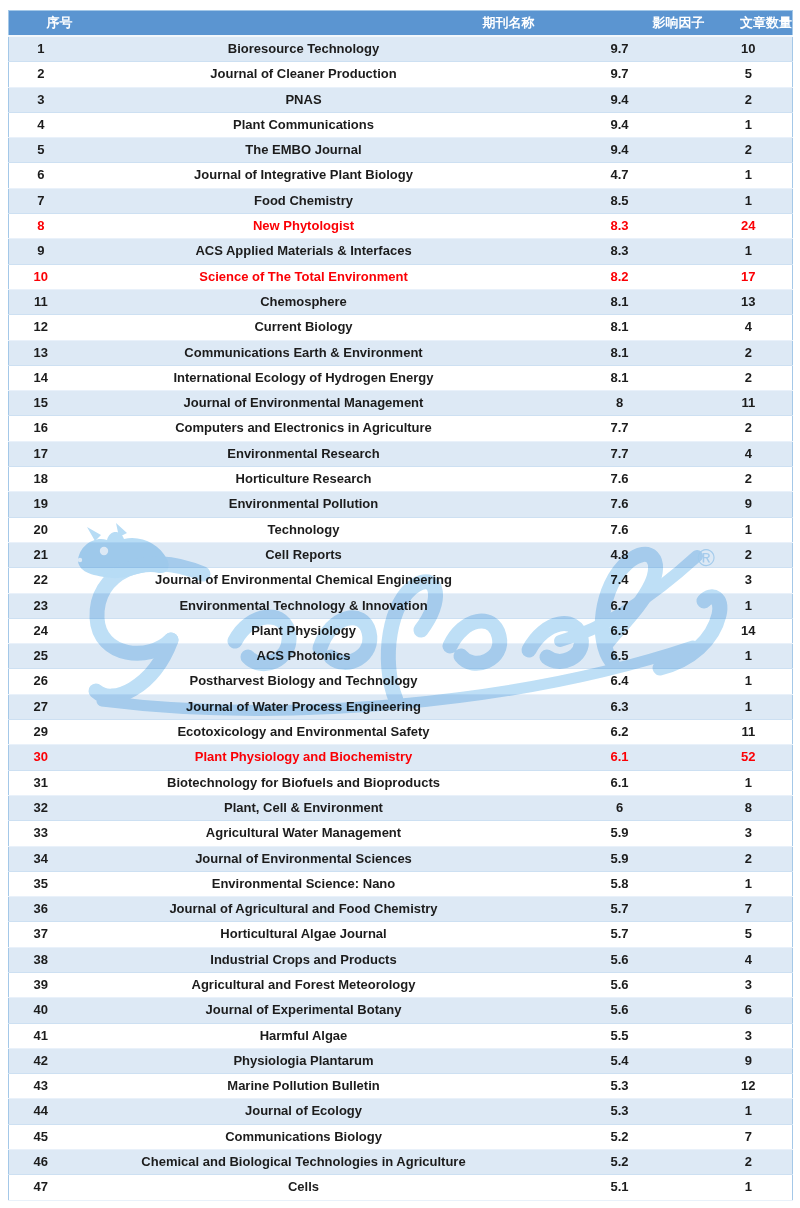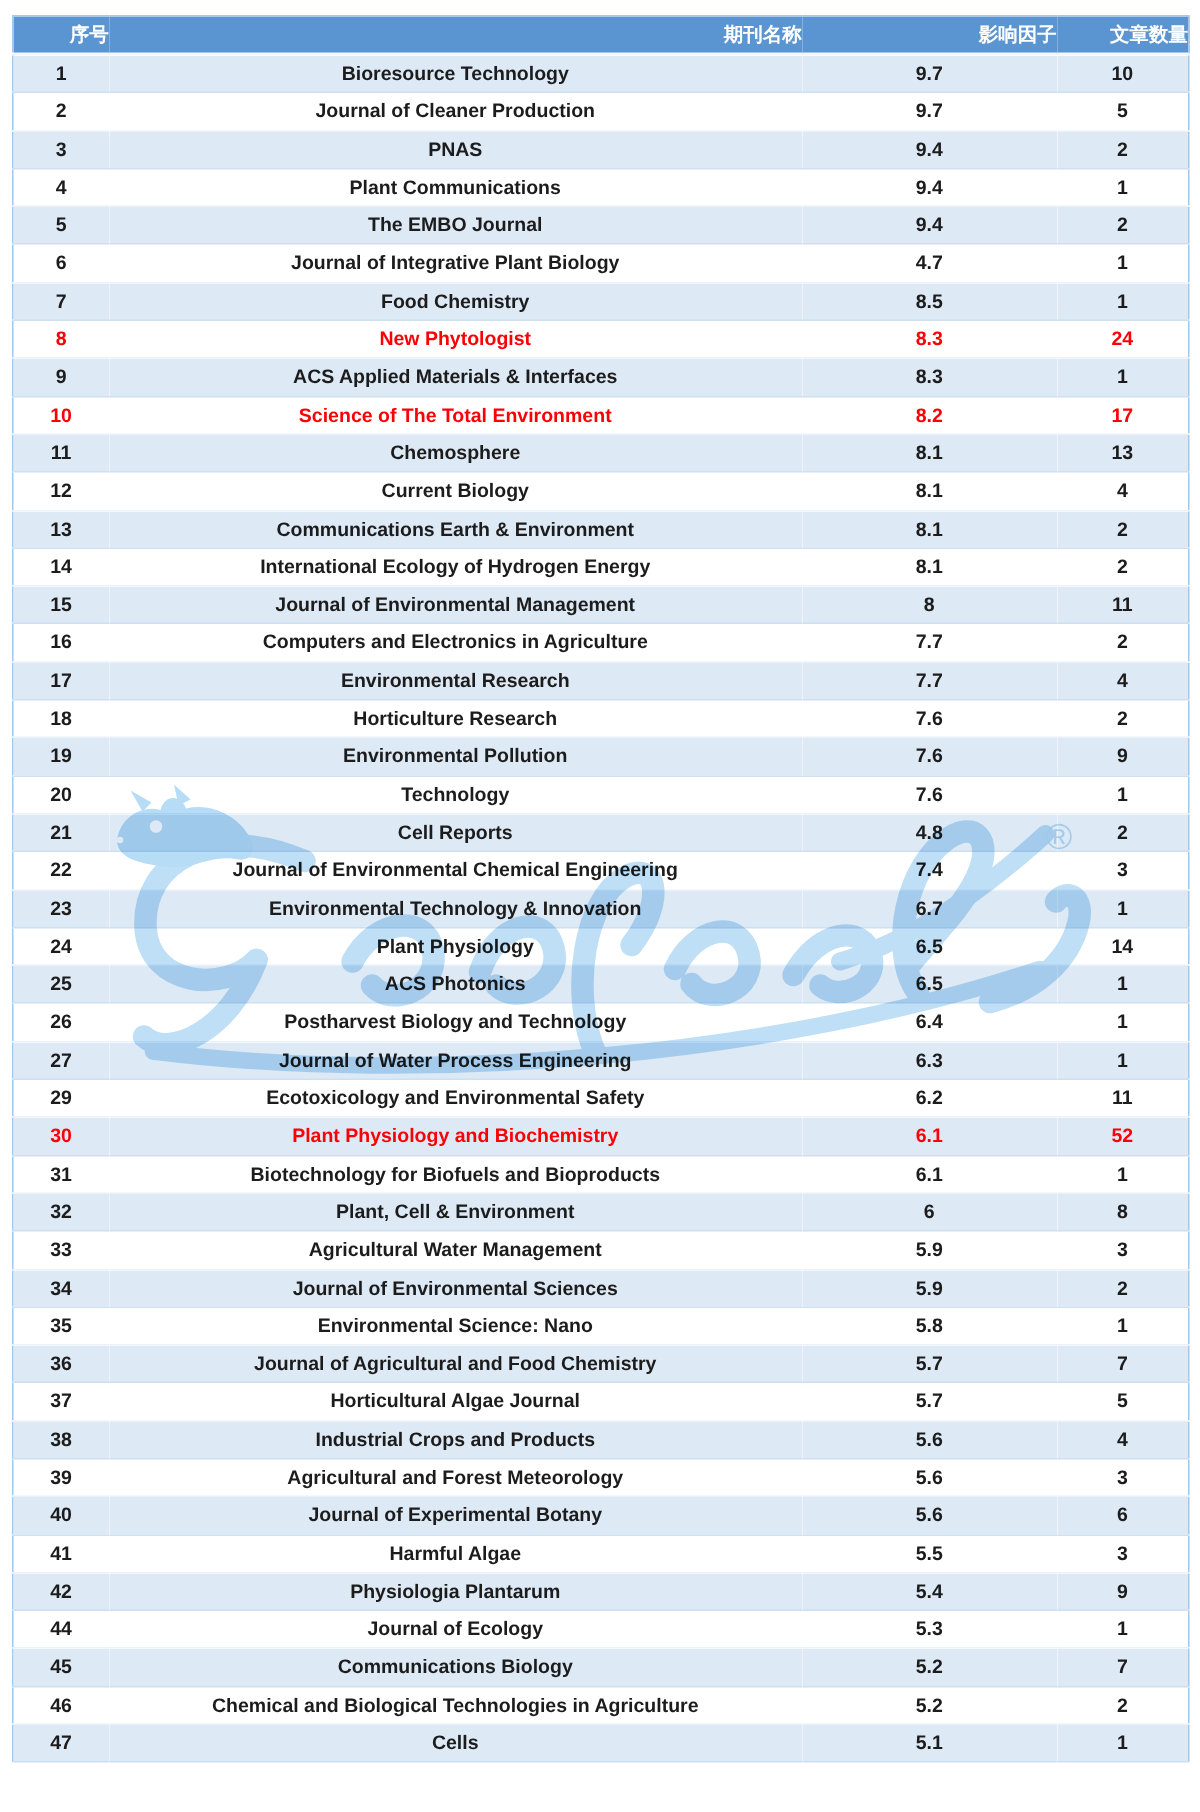--- a/index.html
+++ b/index.html
@@ -288,20 +288,26 @@
     <td>5.5</td>
     <td>3</td>
   </tr>
       <tr>
     <td>42</td>
     <td>Physiologia Plantarum</td>
     <td>5.4</td>
     <td>9</td>
   </tr>
       <tr>
+    <td>43</td>
+    <td>Marine Pollution Bulletin</td>
+    <td>5.3</td>
+    <td>12</td>
+  </tr>
+      <tr>
     <td>44</td>
     <td>Journal of Ecology</td>
     <td>5.3</td>
     <td>1</td>
   </tr>
       <tr>
     <td>45</td>
     <td>Communications Biology</td>
     <td>5.2</td>
     <td>7</td>

